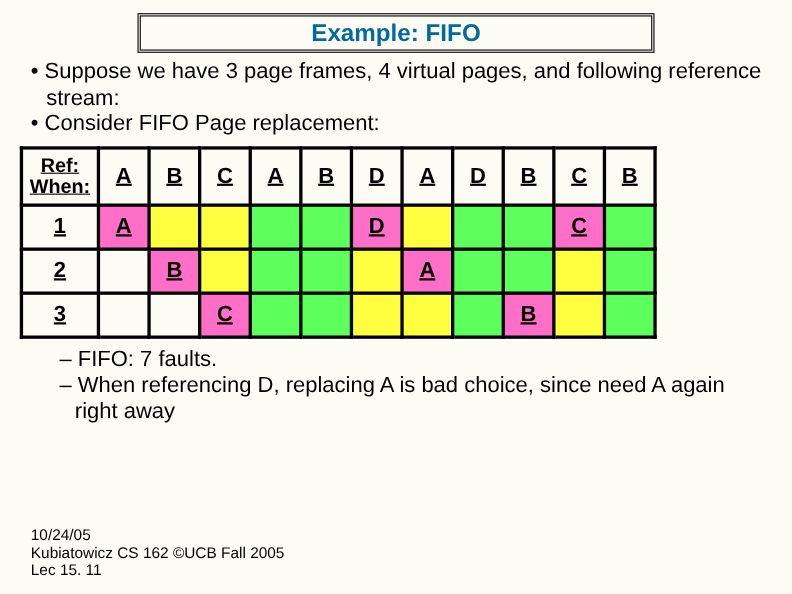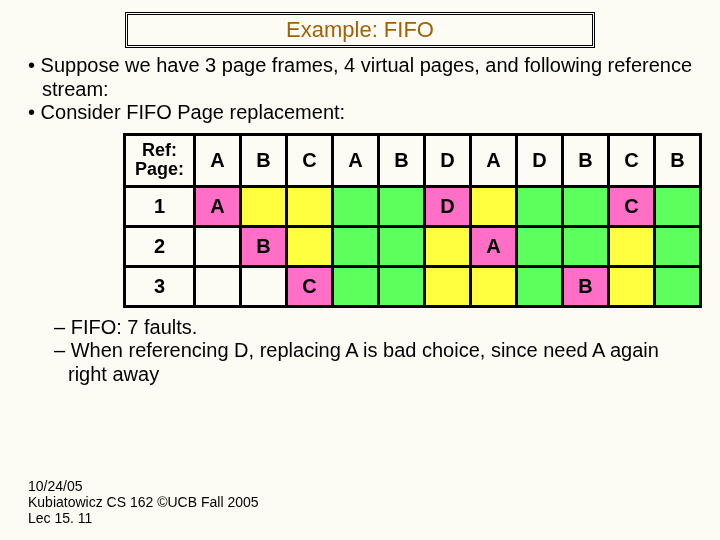--- a/index.html
+++ b/index.html
@@ -1,23 +1,23 @@
 <!DOCTYPE html>
 <html><head>
 <meta charset="utf-8">
 <style>
   * { box-sizing: border-box; margin: 0; padding: 0; }
   html, body { width: 720px; height: 540px; background: #fcfcf4; font-family: "Comic Sans MS", cursive, sans-serif; }
   .slide { width: 720px; height: 540px; position: relative; padding: 12px 18px 0 18px; }
   .title-box { border: 3px double #000; width: 470px; margin: 0 auto 6px auto; text-align: center; padding: 2px 0; }
-  .title-box span { color: #a16207; font-weight: normal; font-size: 22px; }
+  .title-box span { color: #0369a1; font-weight: bold; font-size: 22px; }
   .bullets { font-size: 20px; line-height: 1.18; margin-left: 6px; margin-bottom: 8px; }
   .b1 { padding-left: 18px; text-indent: -14px; }
   .b2 { padding-left: 44px; text-indent: -14px; }
-  .tablewrap { display: flex; justify-content: flex-end; margin-top: 6px; margin-bottom: 8px; }
+  .tablewrap { display: flex; justify-content: flex-start; margin-top: 6px; margin-bottom: 8px; text-decoration: underline; }
   table { border-collapse: collapse; }
   th, td { border: 3px solid #000; width: 46px; height: 40px; text-align: center; font-size: 20px; font-weight: bold; font-family: "Comic Sans MS", cursive, sans-serif; }
   th:first-child, td:first-child { width: 70px; font-weight: bold; }
   th { height: 52px; }
   .hdrcell { line-height: 1.05; font-size: 18px; }
   .pink  { background: #ff6ec7; }
   .green { background: #5cff5c; }
   .yellow{ background: #ffff40; }
   .post { font-size: 20px; line-height: 1.18; margin-left: 6px; }
   .footer { position: absolute; bottom: 14px; left: 0; right: 0; display: flex; justify-content: space-between; padding: 0 28px; font-size: 14px; flex-direction: column; }
@@ -32,21 +32,21 @@
 
   <div class="bullets">
     <div class="b1">• <span>Suppose we have 3 page frames, 4 virtual pages, and following reference stream:</span></div>
     <div class="b1">• <span>Consider FIFO Page replacement:</span></div>
   </div>
 
   <div class="tablewrap">
     <table>
       <tbody>
           <tr>
-        <th class="hdrcell"><span>Ref:</span><br><span>Page:</span></th>
+        <th class="hdrcell"><span>Ref:</span><br><span>When:</span></th>
         <th>A</th>
         <th>B</th>
         <th>C</th>
         <th>A</th>
         <th>B</th>
         <th>D</th>
         <th>A</th>
         <th>D</th>
         <th>B</th>
         <th>C</th>

